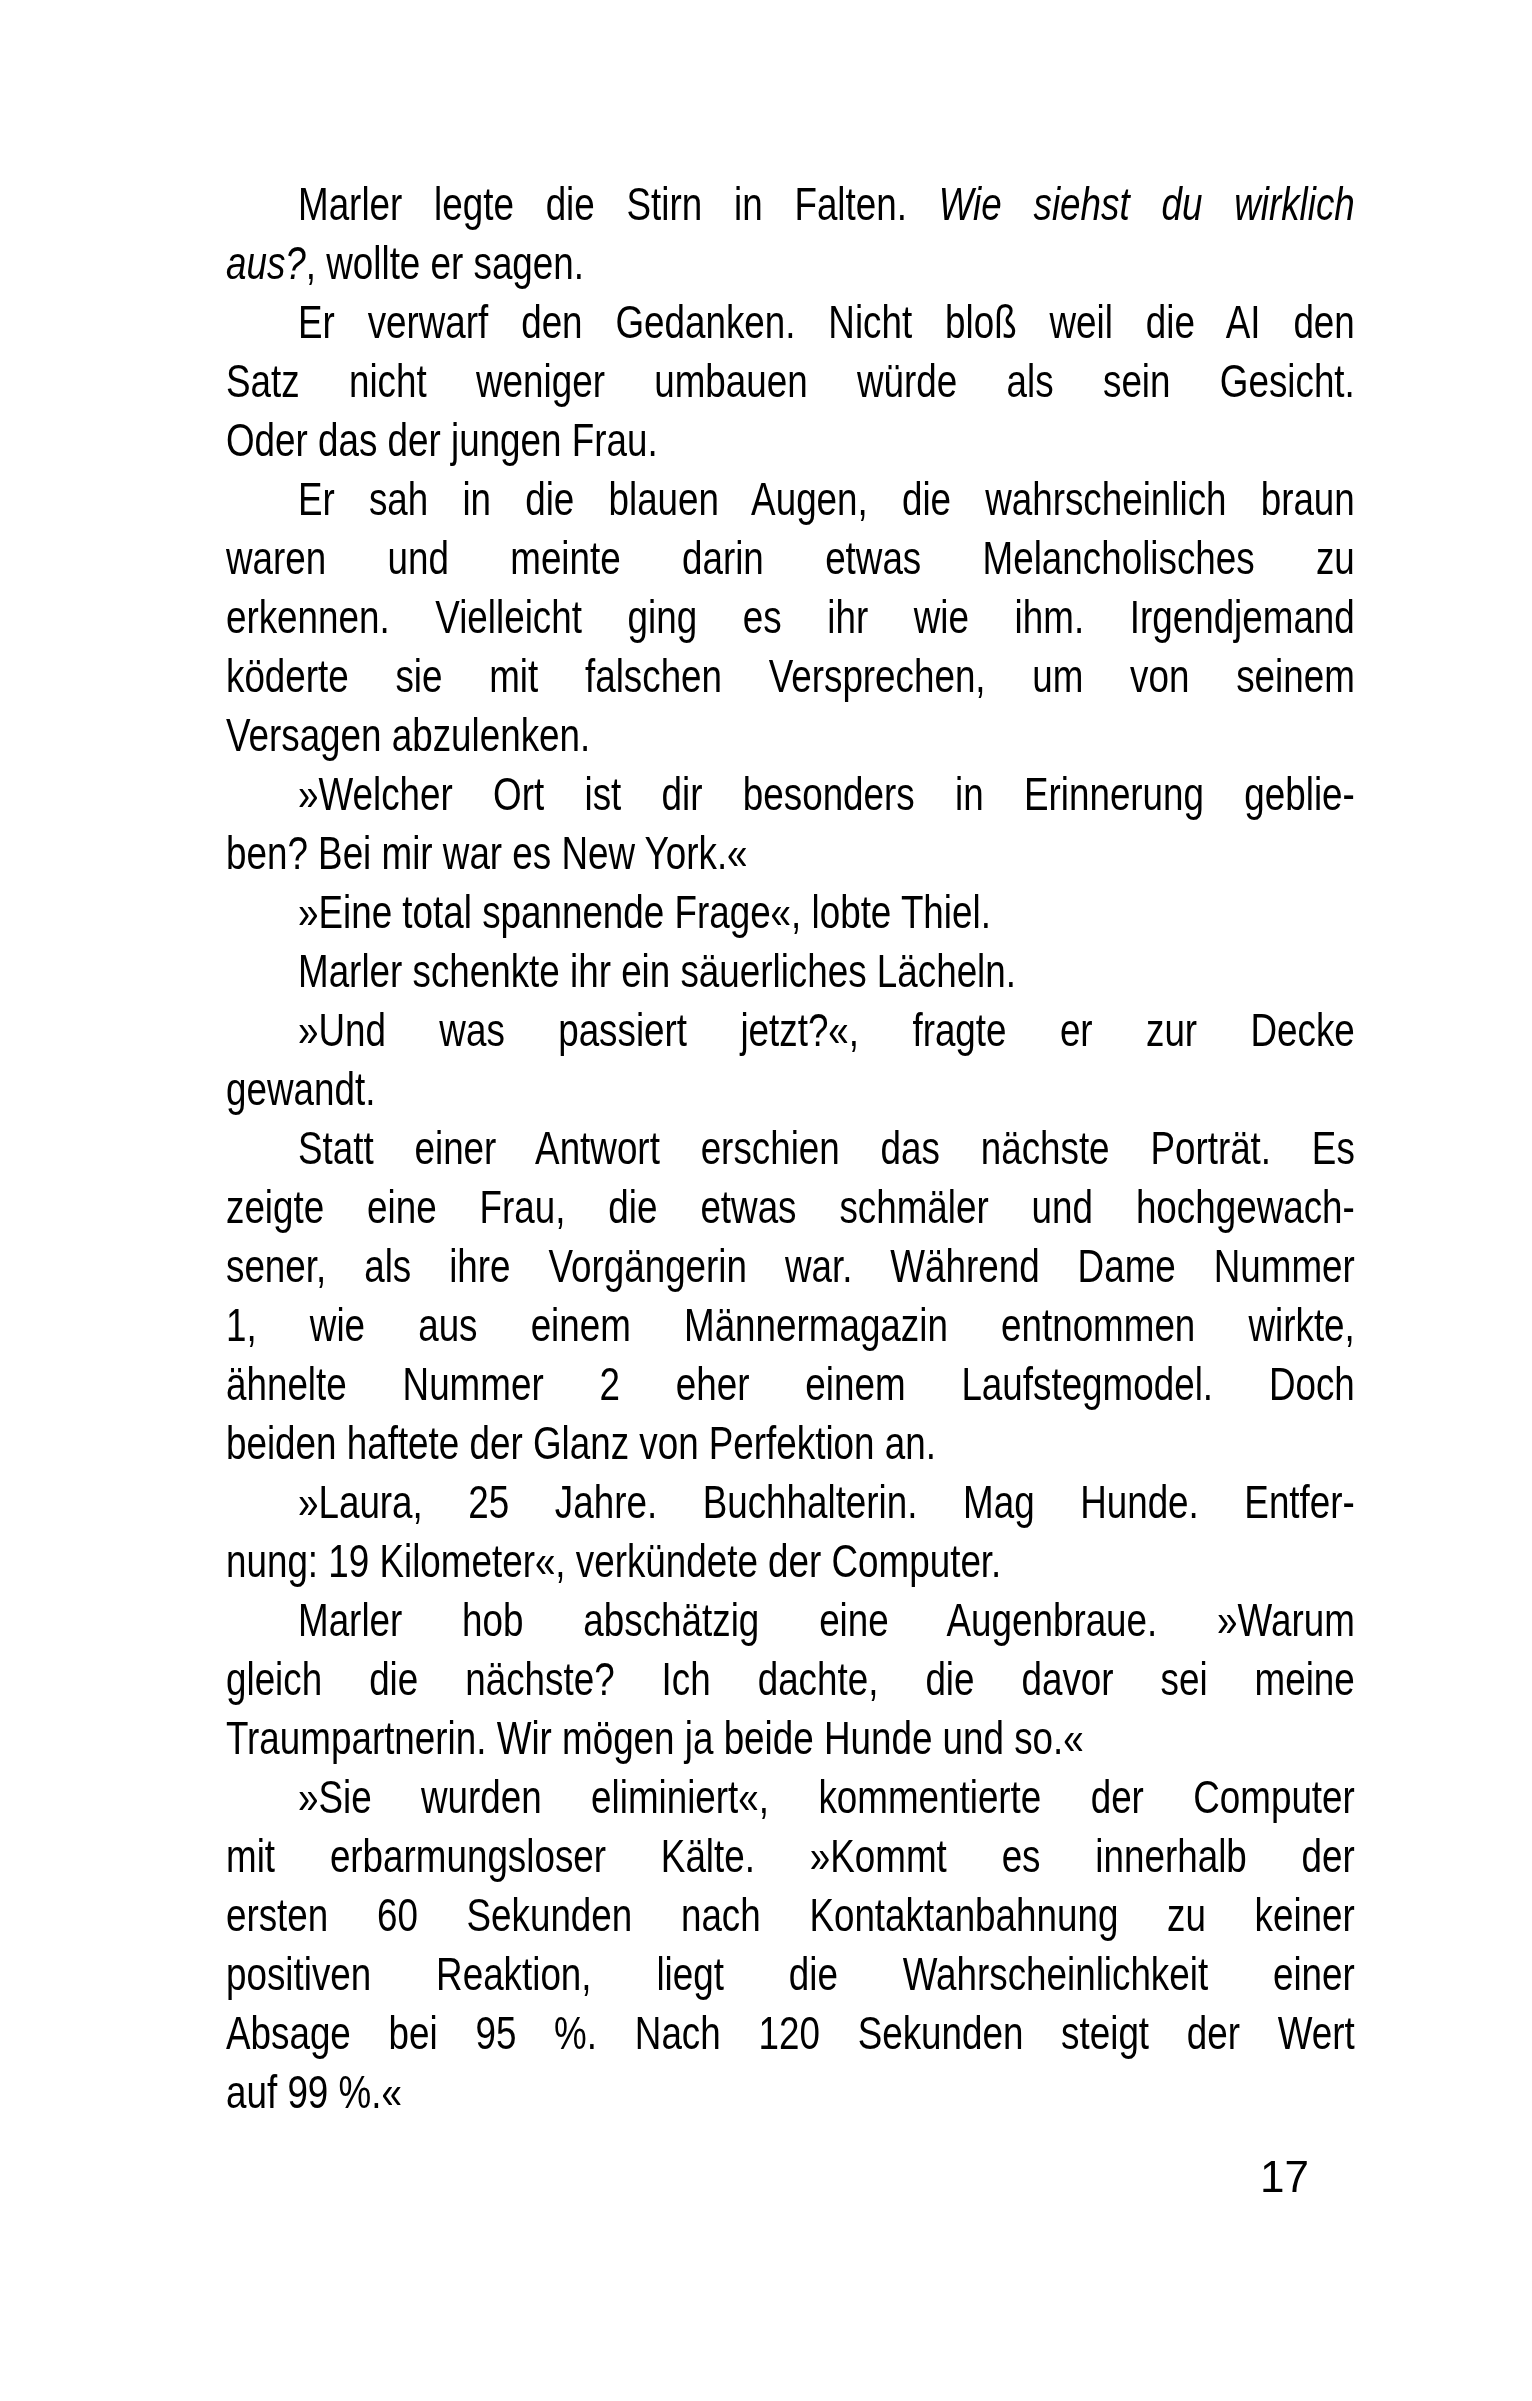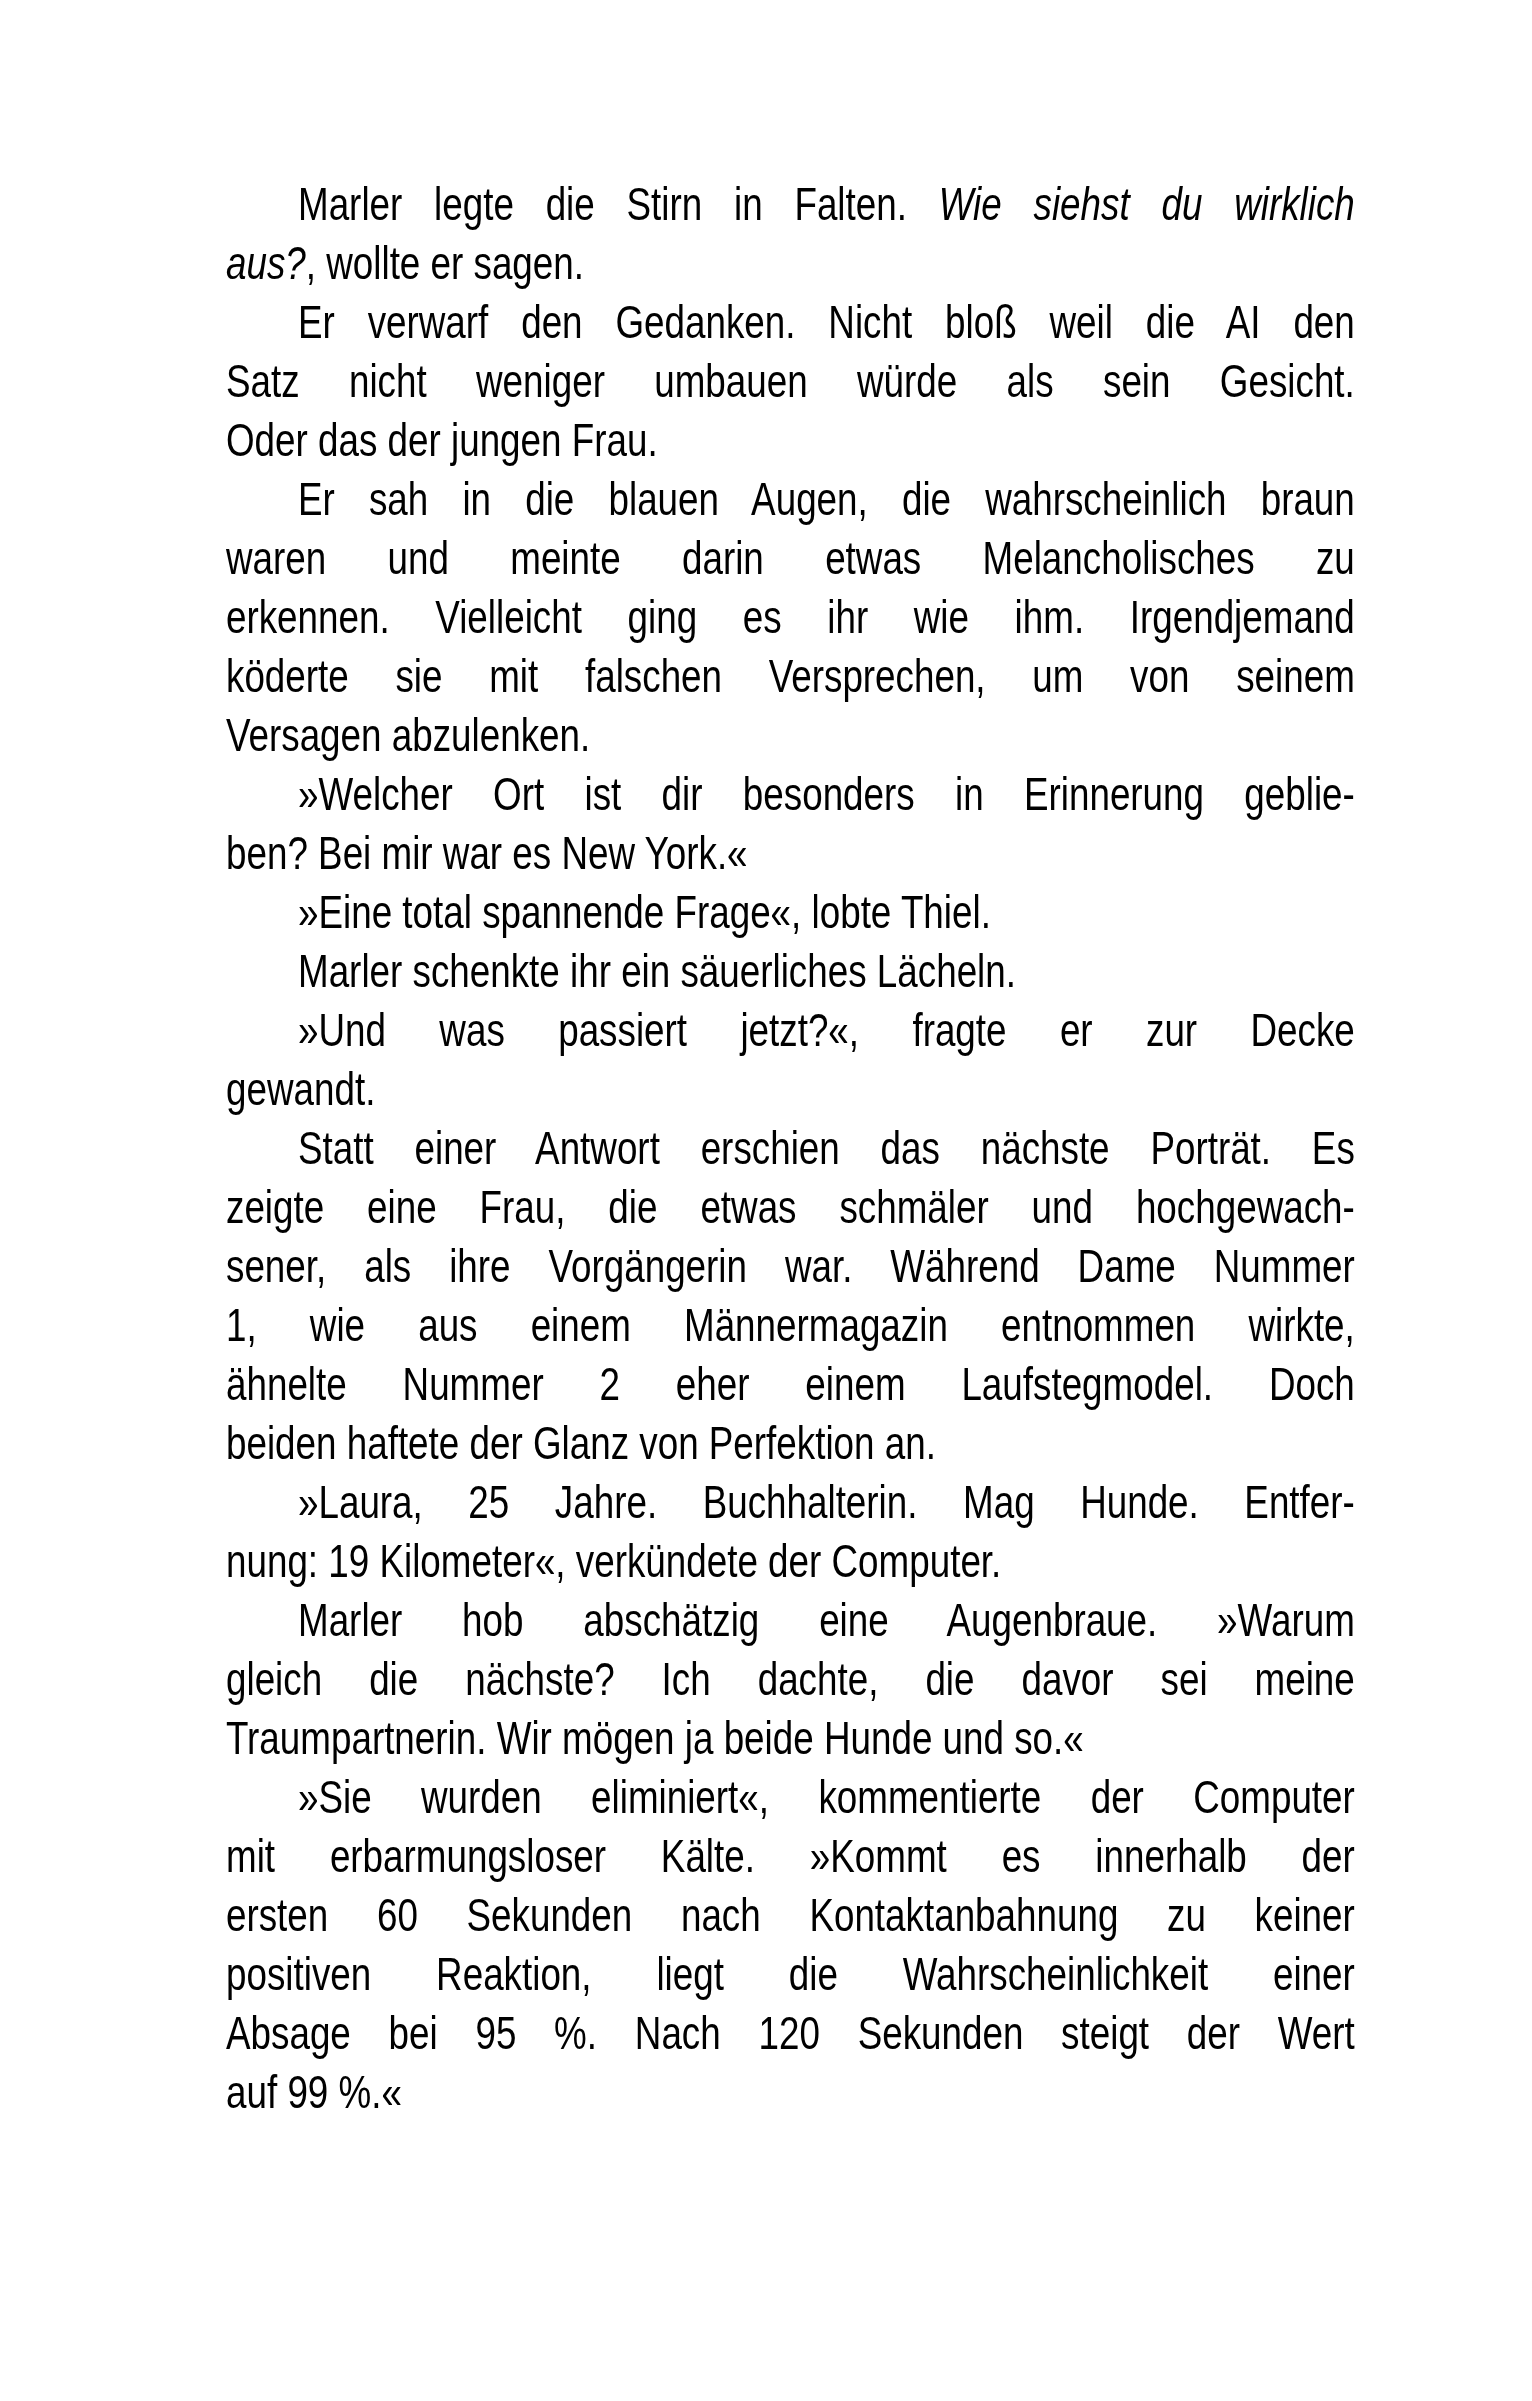--- a/index.html
+++ b/index.html
@@ -77,14 +77,15 @@
       <div class="line indent"><span class="seg">Marler hob abschätzig eine Augenbraue. »Warum</span></div>
       <div class="line"><span class="seg">gleich die nächste? Ich dachte, die davor sei meine</span></div>
       <div class="line last"><span class="seg">Traumpartnerin. Wir mögen ja beide Hunde und so.«</span></div>
       <div class="line indent"><span class="seg">»Sie wurden eliminiert«, kommentierte der Computer</span></div>
       <div class="line"><span class="seg">mit erbarmungsloser Kälte. »Kommt es innerhalb der</span></div>
       <div class="line"><span class="seg">ersten 60 Sekunden nach Kontaktanbahnung zu keiner</span></div>
       <div class="line"><span class="seg">positiven Reaktion, liegt die Wahrscheinlichkeit einer</span></div>
       <div class="line"><span class="seg">Absage bei 95 %. Nach 120 Sekunden steigt der Wert</span></div>
       <div class="line last"><span class="seg">auf 99 %.«</span></div>
     </div>
+  <div id="pagenum">17</div>
 </div>
 
 
 </body></html>

